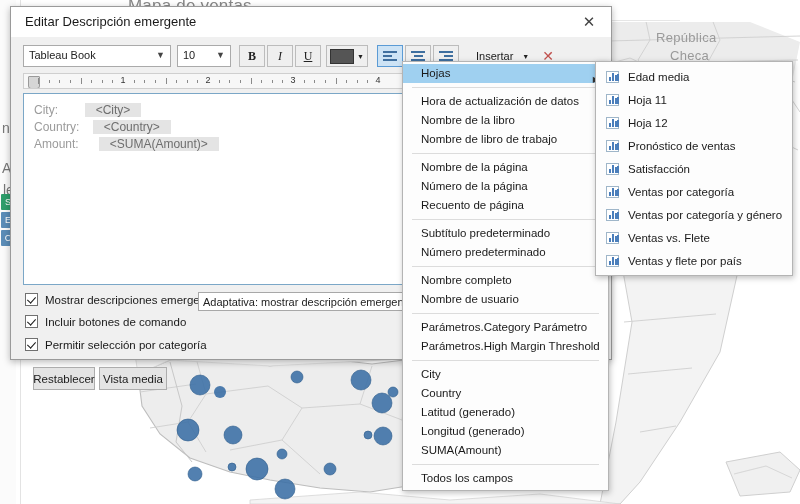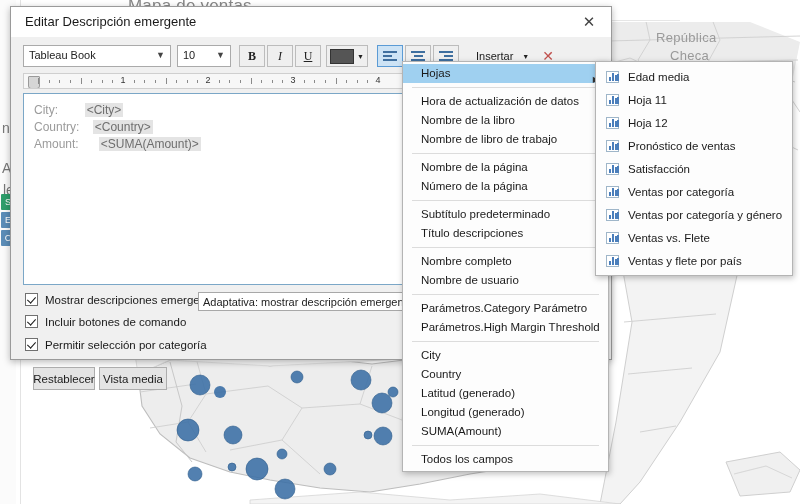--- a/index.html
+++ b/index.html
@@ -110,21 +110,21 @@
 
   
   .textarea{
     position:absolute;left:12px;top:56px;width:560px;height:192px;
     background:#fff;border:1px solid #7ba7c7;box-sizing:border-box;
     padding:8px 10px;font-size:12px;line-height:17px;color:#9b9b9b;
     font-family:"Liberation Sans",sans-serif;overflow:hidden;
   }
   .ta-row{white-space:pre;height:17px;}
   .lbl{display:inline-block;}
-  .fld{background:#e4e4e4;color:#6e6e6e;padding:0 2px;}
+  .fld{background:#e4e4e4;color:#6e6e6e;padding:0 11px;}
 
   
   .cbrow{position:absolute;left:14px;font-size:11.5px;color:#1a1a1a;display:flex;align-items:center;gap:7px;cursor:pointer;}
   .cbx{
     width:11px;height:11px;border:1px solid #707070;background:#fff;
     position:relative;flex:0 0 auto;
   }
   .cbx.chk::after{
     content:"";position:absolute;left:2.5px;top:0.6px;width:4px;height:7px;
     border:solid #1a1a1a;border-width:0 1.6px 1.6px 0;transform:rotate(42deg);
@@ -414,23 +414,24 @@
 
 <div id="menu-insert">
     <div class="mi sel"><span>Hojas</span><span class="arrow">▶</span></div>
     <div class="msep"></div>
     <div class="mi"><span>Hora de actualización de datos</span></div>
     <div class="mi"><span>Nombre de la libro</span></div>
     <div class="mi"><span>Nombre de libro de trabajo</span></div>
     <div class="msep"></div>
     <div class="mi"><span>Nombre de la página</span></div>
     <div class="mi"><span>Número de la página</span></div>
+    <div class="mi"><span>Recuento de página</span></div>
     <div class="msep"></div>
     <div class="mi"><span>Subtítulo predeterminado</span></div>
-    <div class="mi"><span>Título descripciones</span></div>
+    <div class="mi"><span>Número predeterminado</span></div>
     <div class="msep"></div>
     <div class="mi"><span>Nombre completo</span></div>
     <div class="mi"><span>Nombre de usuario</span></div>
     <div class="msep"></div>
     <div class="mi"><span>Parámetros.Category Parámetro</span></div>
     <div class="mi"><span>Parámetros.High Margin Threshold</span></div>
     <div class="msep"></div>
     <div class="mi"><span>City</span></div>
     <div class="mi"><span>Country</span></div>
     <div class="mi"><span>Latitud (generado)</span></div>

